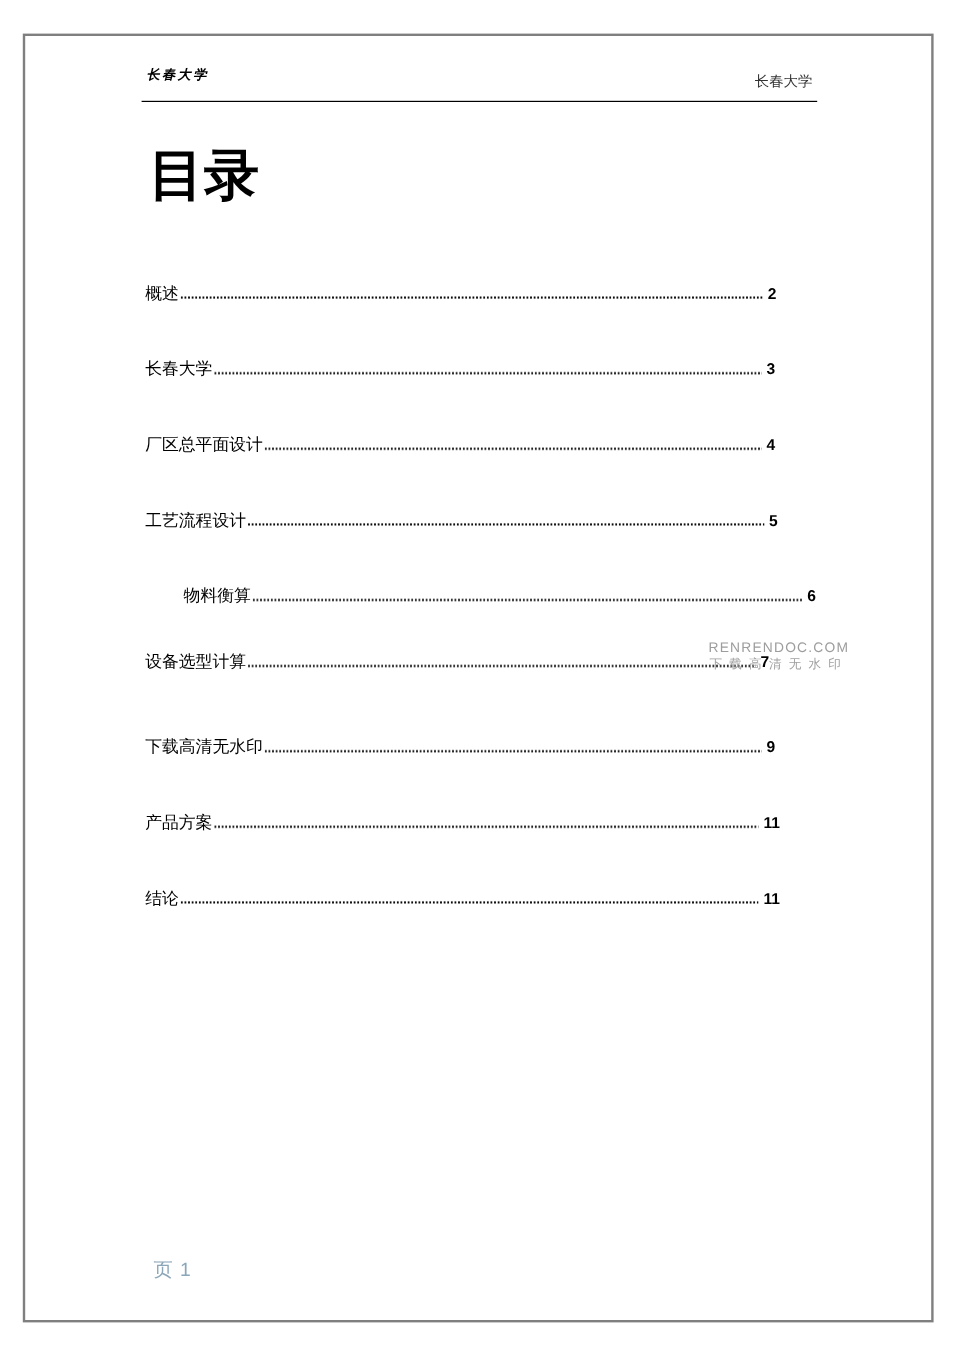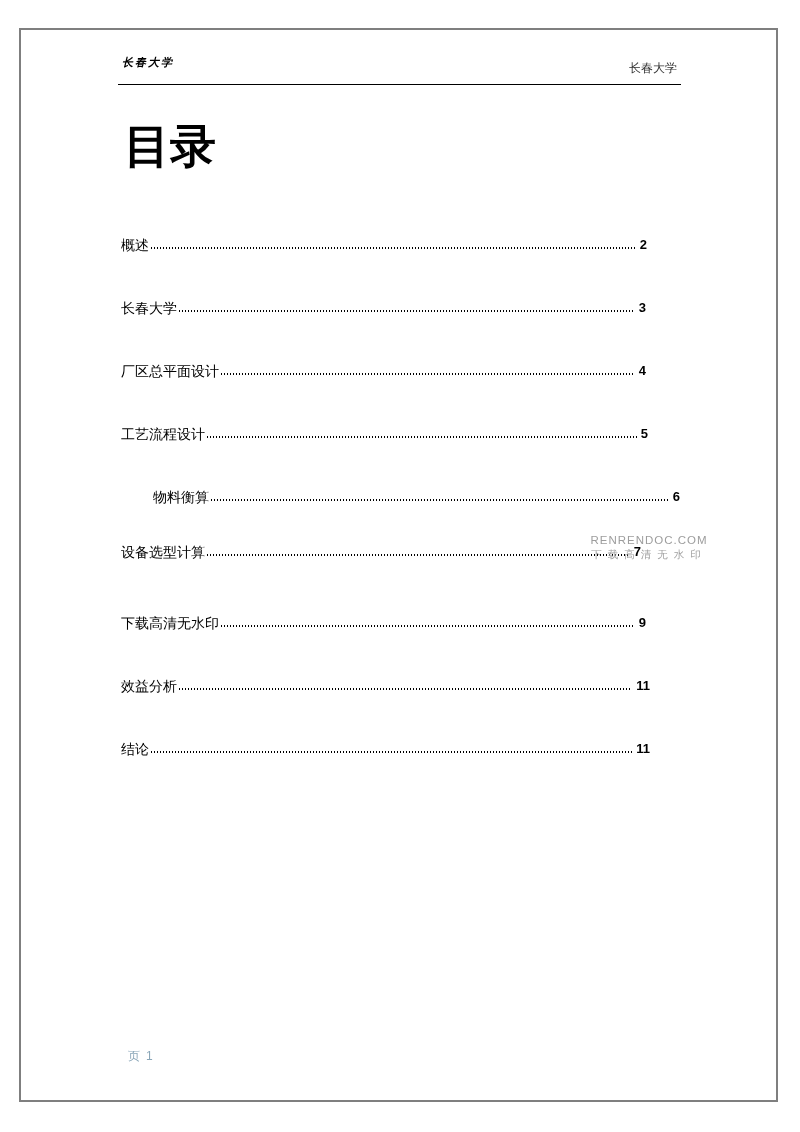--- a/index.html
+++ b/index.html
@@ -126,21 +126,21 @@
       font-size: 10.5px;
       letter-spacing: 6px;
       line-height: 14px;
       color: #a0a0a0;
     }
     .footer-page {
       position: absolute;
       left: 128px;
       top: 1048px;
       font-family: Liberation Sans, sans-serif;
-      font-size: 12px;
+      font-size: 16px;
       color: #8aa6b8;
     }
     .footer-page span + span { margin-left: 6px; }
   </style>
 </head>
 <body>
 
 <div class="page"></div>
 
 <div class="header-left">长春大学</div>
@@ -179,21 +179,21 @@
     <span class="toc-label">设备选型计算</span>
     <span class="toc-leader"></span>
     <span class="toc-page">7</span>
   </div>
   <div class="toc-entry" style="top:378px;width:525px;">
     <span class="toc-label">下载高清无水印</span>
     <span class="toc-leader"></span>
     <span class="toc-page">9</span>
   </div>
   <div class="toc-entry" style="top:441px;width:529px;">
-    <span class="toc-label">效益分析</span>
+    <span class="toc-label">产品方案</span>
     <span class="toc-leader"></span>
     <span class="toc-page">11</span>
   </div>
   <div class="toc-entry" style="top:504px;width:529px;align-items:flex-end;">
     <span class="toc-label">结论</span>
     <span class="toc-leader"></span>
     <span class="toc-page">11</span>
   </div>
 </div>
 

